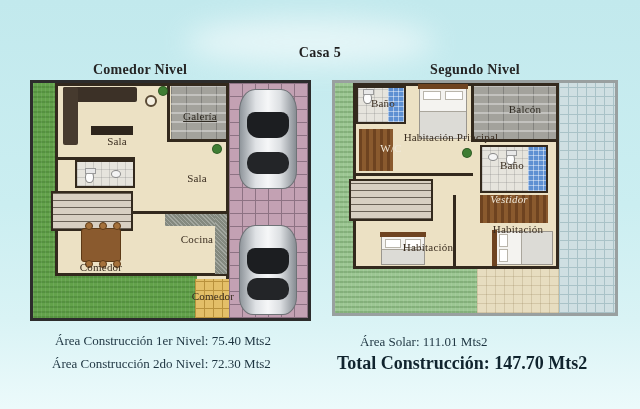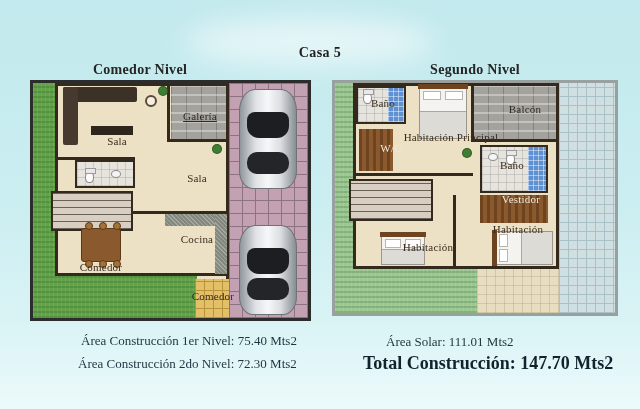--- a/index.html
+++ b/index.html
@@ -115,21 +115,21 @@
   .bed.horiz .pillow.p2{top:auto;bottom:6%;}
   .bed.horiz .blanket{left:45%;right:0;top:0;bottom:0;height:auto;border-top:none;border-left:1px solid #aaa69c;}
 
   
   .room-label{
     font-size:11px;color:#3a2d20;text-align:center;letter-spacing:.2px;
     white-space:nowrap;font-family:"Liberation Serif","DejaVu Serif",serif;
   }
 
   
-  .summary-line{position:absolute;font-size:13px;color:#1d3440;margin-left:26px;}
+  .summary-line{position:absolute;font-size:13px;color:#1d3440;}
   .sum-l1{left:55px;top:333px;}
   .sum-l2{left:52px;top:356px;}
   .sum-solar{left:360px;top:334px;}
   .sum-total{left:337px;top:353px;font-size:18px;font-weight:bold;color:#10242e;}
 </style>
 </head>
 <body>
 
 <div class="bg-glow"></div>
 
@@ -244,21 +244,21 @@
     <div class="pillow p2"></div>
     <div class="blanket"></div>
   </div>
   <div class="plant" style="left:128px;top:66px;"></div>
 
   <div class="room-label" style="left:28px;top:14px;width:40px;">Baño</div>
   <div class="room-label" style="left:68px;top:48px;width:96px;">Habitación Principal</div>
   <div class="room-label" style="left:162px;top:20px;width:56px;color:#2f2a22;">Balcón</div>
   <div class="room-label" style="left:38px;top:59px;width:36px;color:#f0e8d8;">W/C</div>
   <div class="room-label" style="left:152px;top:76px;width:50px;">Baño</div>
-  <div class="room-label" style="left:156px;top:110px;width:60px;color:#f0e8d8;">Vestidor</div>
+  <div class="room-label" style="left:144px;top:110px;width:60px;color:#f0e8d8;font-style:italic;">Vestidor</div>
   <div class="room-label" style="left:58px;top:158px;width:70px;">Habitación</div>
   <div class="room-label" style="left:148px;top:140px;width:70px;">Habitación</div>
 </div>
 
 <div class="summary-line sum-l1">Área Construcción 1er Nivel: 75.40 Mts2</div>
 <div class="summary-line sum-l2">Área Construcción 2do Nivel: 72.30 Mts2</div>
 <div class="summary-line sum-solar">Área Solar: 111.01 Mts2</div>
 <div class="summary-line sum-total">Total Construcción: 147.70 Mts2</div>
 
 </body></html>

